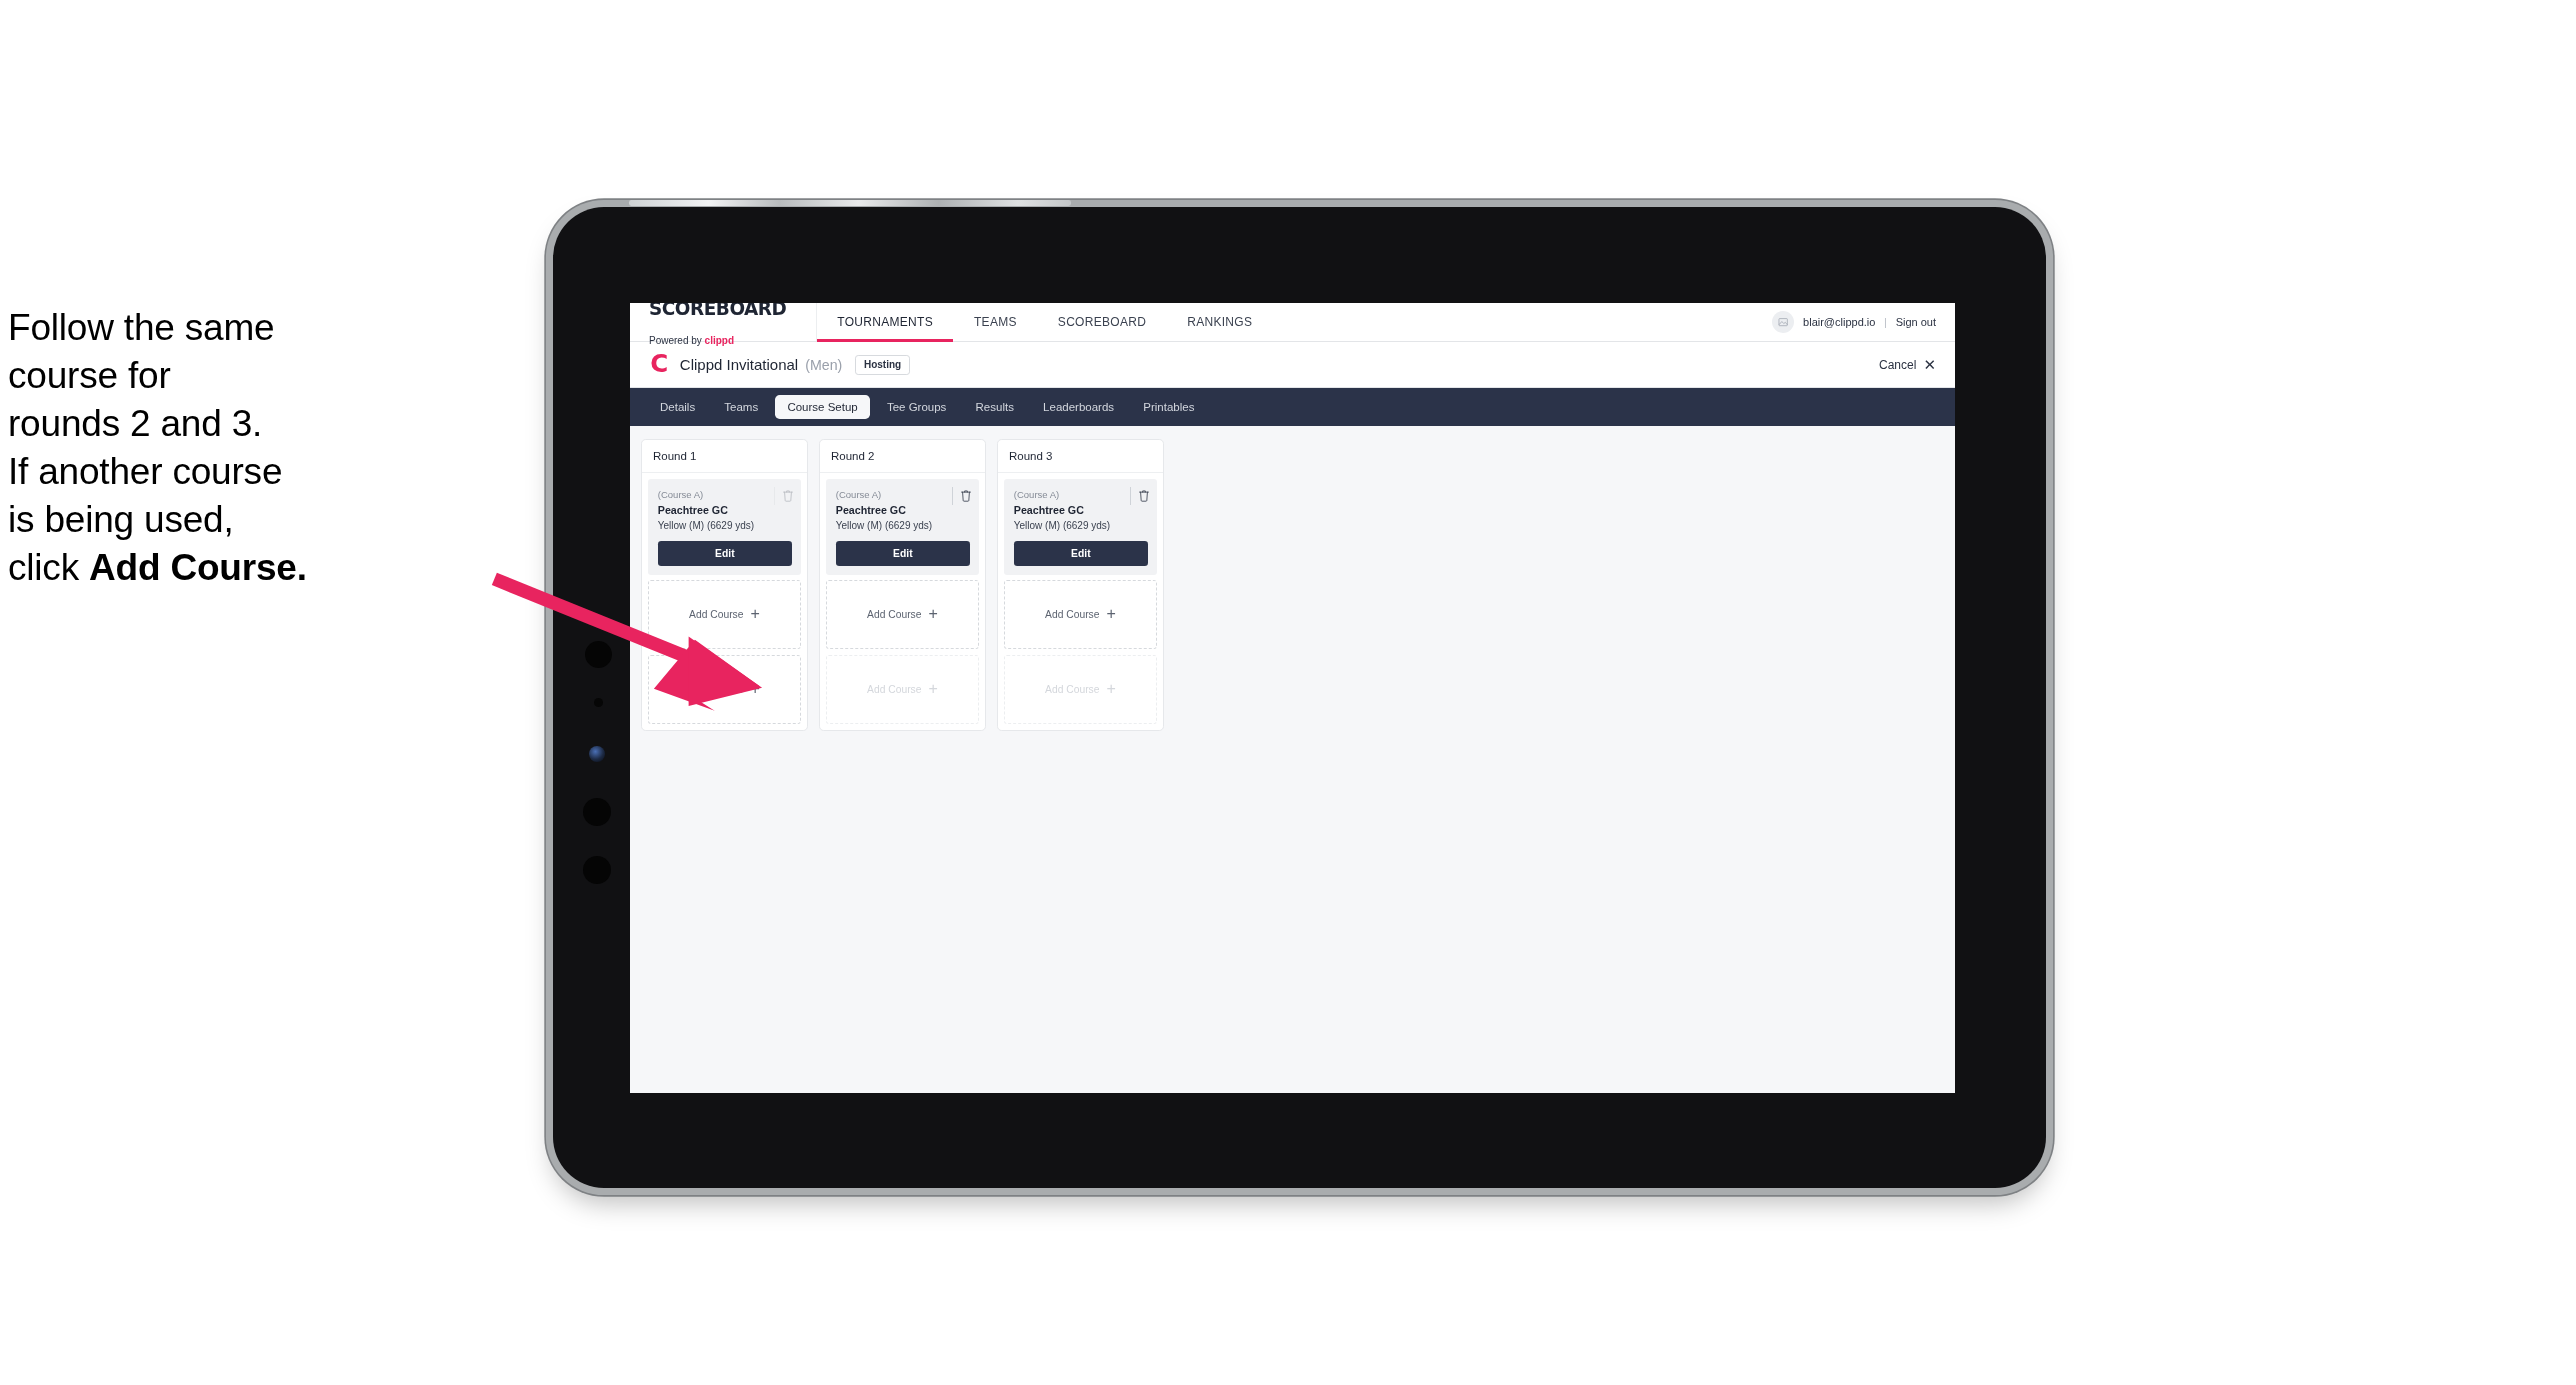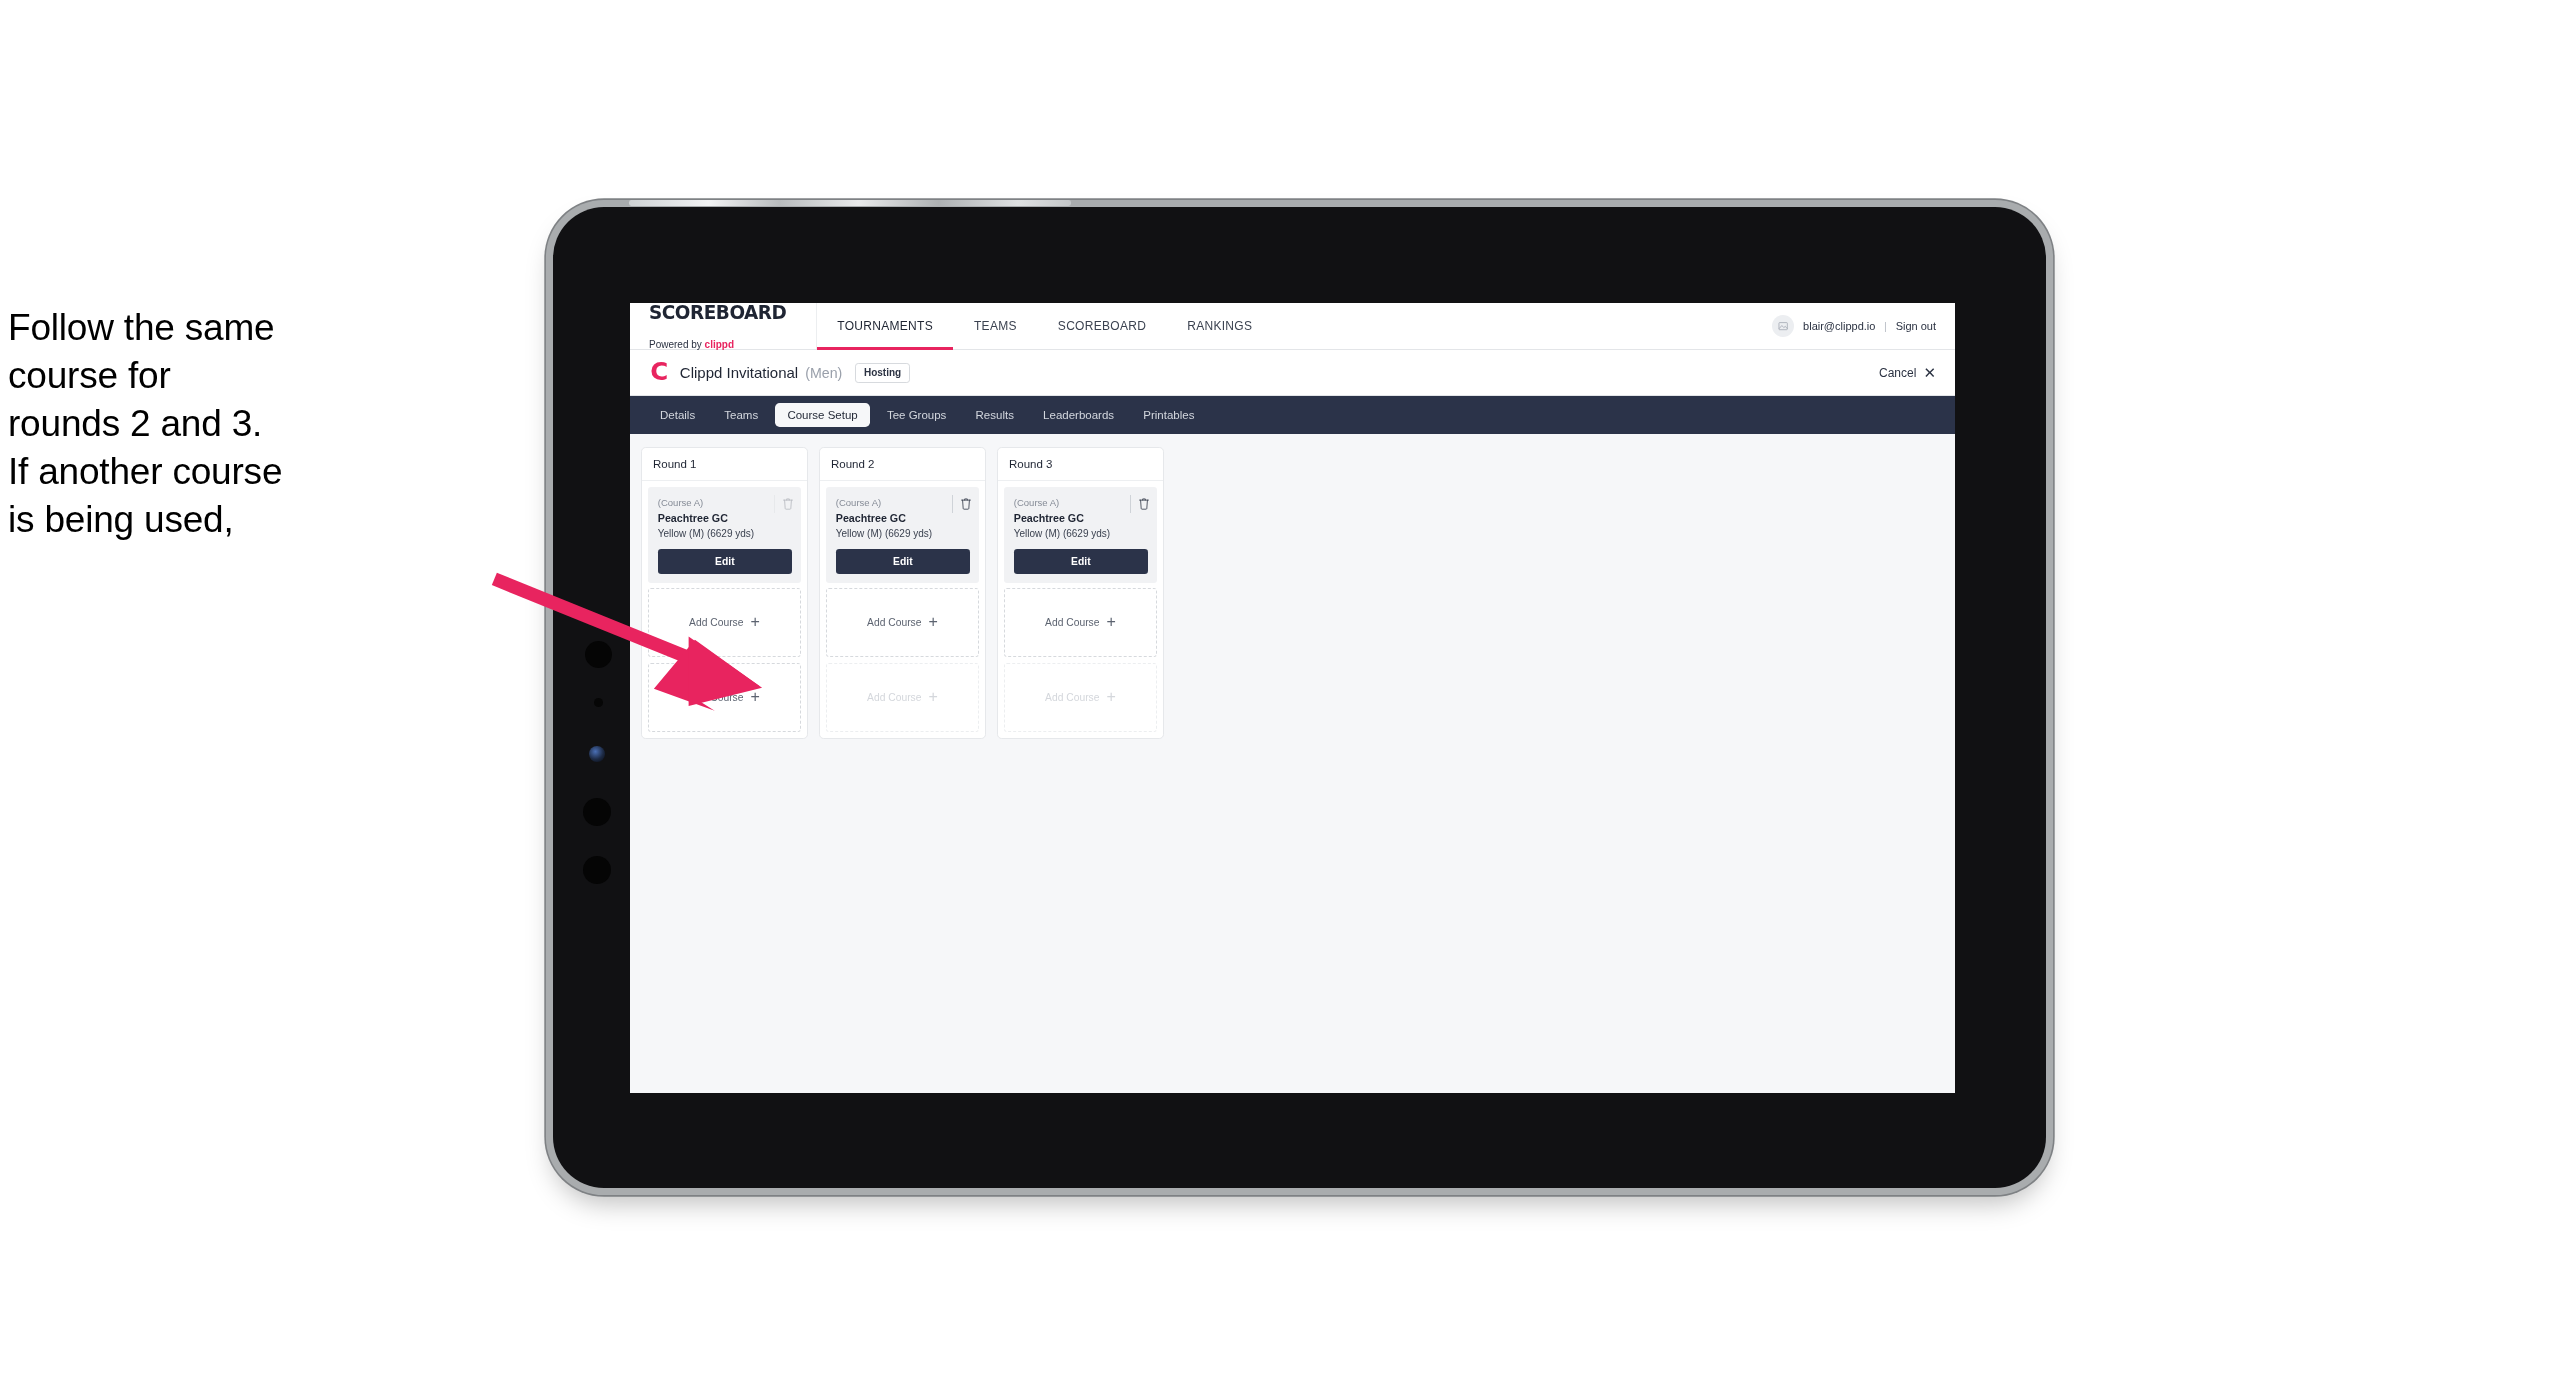--- a/index.html
+++ b/index.html
@@ -56,21 +56,21 @@
   .screen {
     position: absolute;
     left: 77px; top: 96px;
     width: 1325px; height: 790px;
     background: #f6f7f9;
     overflow: hidden;
   }
 
   
   .topbar {
-    height: 47px;
+    height: 39px;
     background: #ffffff;
     display: flex; align-items: stretch;
     border-bottom: 0.8px solid #e3e5e8;
     position: relative;
   }
   .brand {
     display:flex; flex-direction:column; justify-content:center;
     padding: 0 17.4px 0 19px; min-width: 155px;
     border-right: 0.8px solid #eceef0;
   }
@@ -198,20 +198,21 @@
 <body>
 
 <div class="stage">
 
   <div class="caption">
     <div>Follow the same</div>
     <div>course for</div>
     <div>rounds 2 and 3.</div>
     <div>If another course</div>
     <div>is being used,</div>
+    <div><span>click </span><span class="strong">Add Course.</span></div>
   </div>
 
   <div class="device">
     <div class="device-edge-top"></div>
     <div class="cam c1"></div>
     <div class="cam c2"></div>
     <div class="cam c3"></div>
     <div class="cam c4"></div>
     <div class="cam c5"></div>
 

